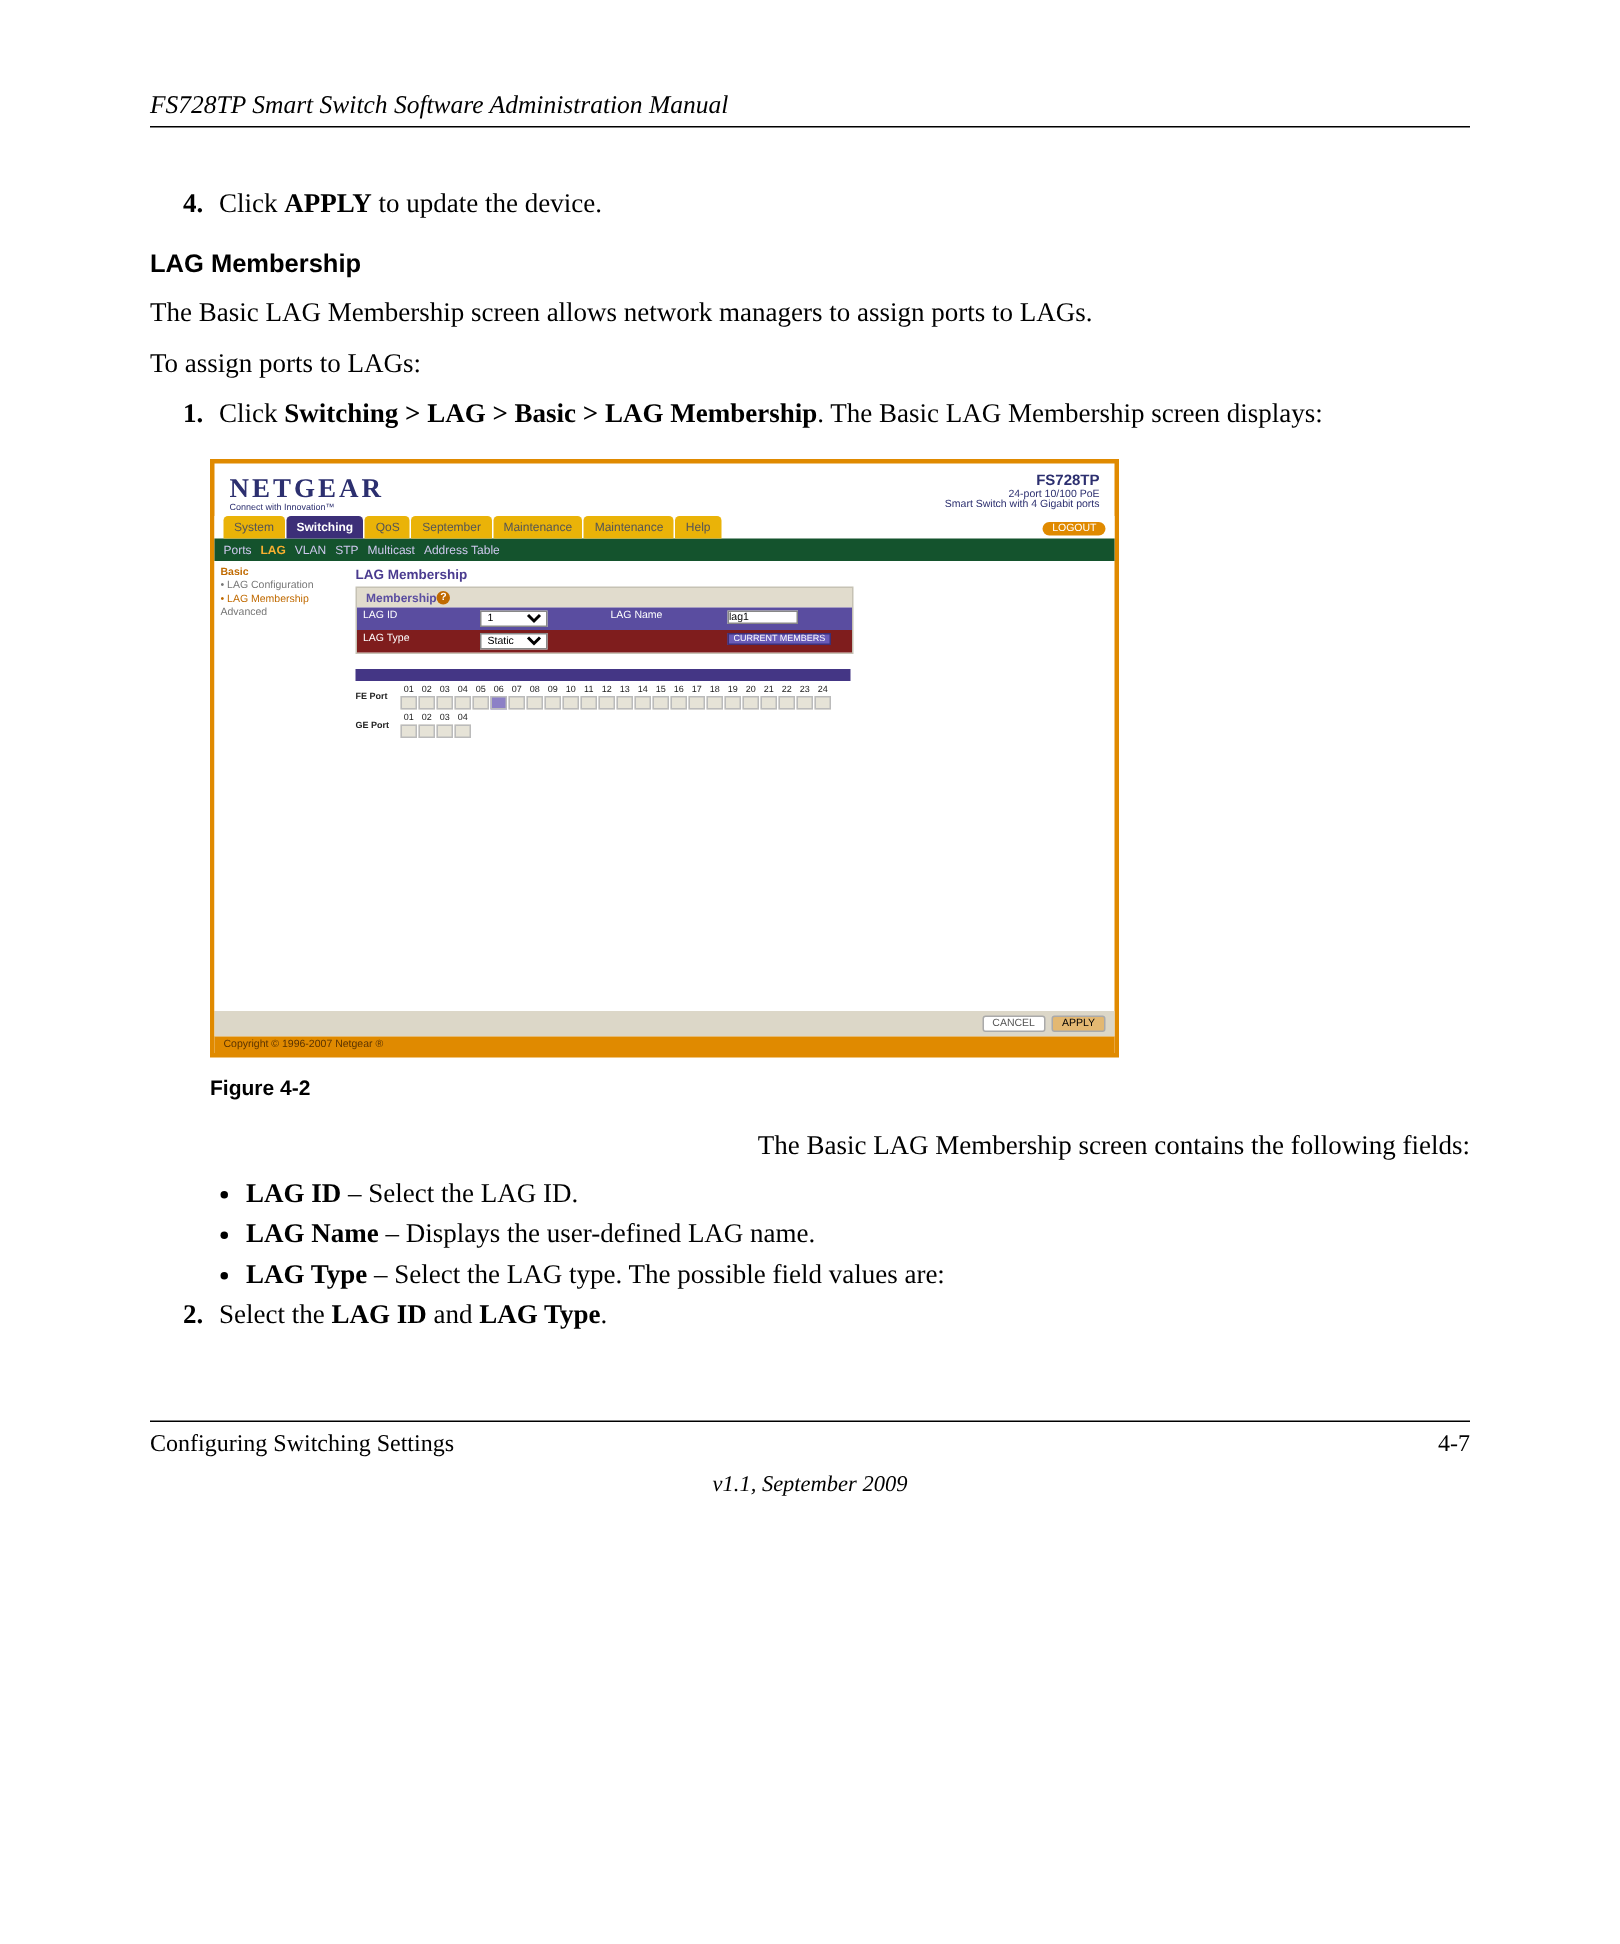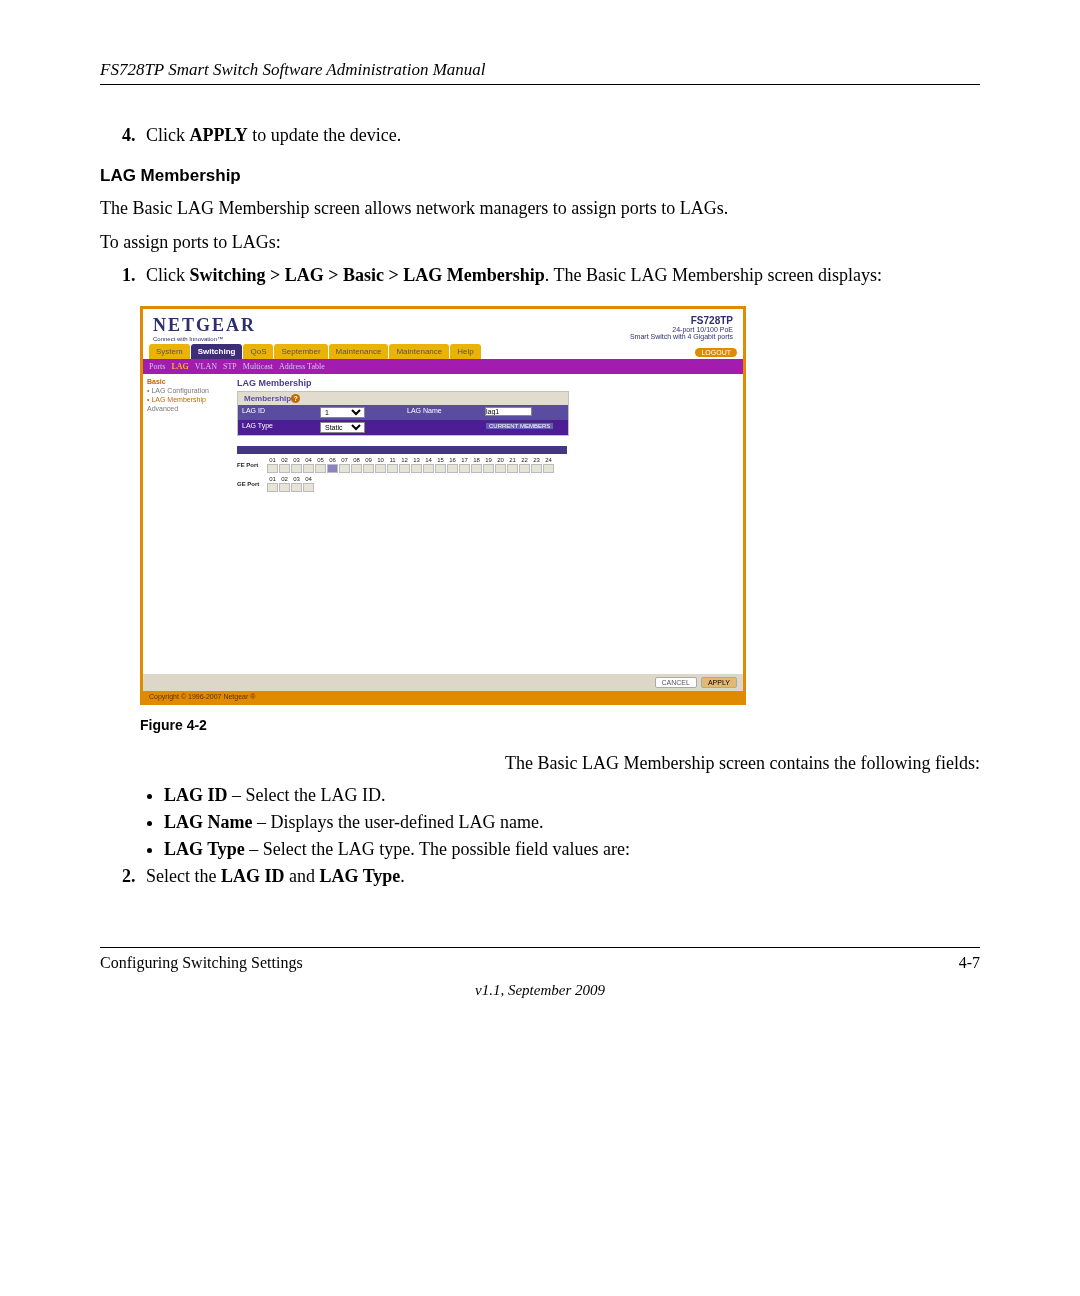--- a/index.html
+++ b/index.html
@@ -124,25 +124,24 @@
   .tab.active { background: #3c2f78; color: #fff; font-weight: bold; }
   .logout-btn {
     background: #e08a00;
     color: #fff;
     font-size: 7px;
     padding: 1px 6px;
     border-radius: 6px;
     margin-bottom: 2px;
   }
   .subtabbar {
-    background: #a21caf;
+    background: #14532d;
     color: #cfc8ee;
     padding: 3px 6px;
     font-size: 8px;
-    font-family: Liberation Serif, serif;
   }
   .subtabbar span { margin-right: 6px; }
   .subtabbar span.active { color: #f8b030; font-weight: bold; }
   .shot-body { display: flex; min-height: 300px; }
   .sidebar-col {
     width: 80px;
     background: #fff;
     font-size: 7px;
     padding: 4px 4px;
     color: #666;
@@ -173,21 +172,21 @@
   .panel-hdr .q {
     background:#c06a00;color:#fff;border-radius:50%;
     width:9px;height:9px;line-height:9px;text-align:center;font-size:7px;
   }
   .panel-row {
     display: flex;
     font-size: 7px;
     background: #5a4da0;
     color: #fff;
   }
-  .panel-row.alt { background: #4c1d95; }
+  .panel-row.alt { background: #7f1d1d; }
   .pcell { padding: 2px 4px; flex: 1; min-width: 50px; }
   .pcell.lab { flex: 0 0 70px; }
   .pcell select, .pcell input, .pcell button {
     font-size: 7px; width: 45px; padding: 0;
     background:#fff;color:#000;border:1px solid #888;
   }
   .pcell button.link {
     background:#6a5cb8;color:#fff;border:1px solid #3c2f78;
     font-size:6px;padding:0 3px;width:auto;
   }

